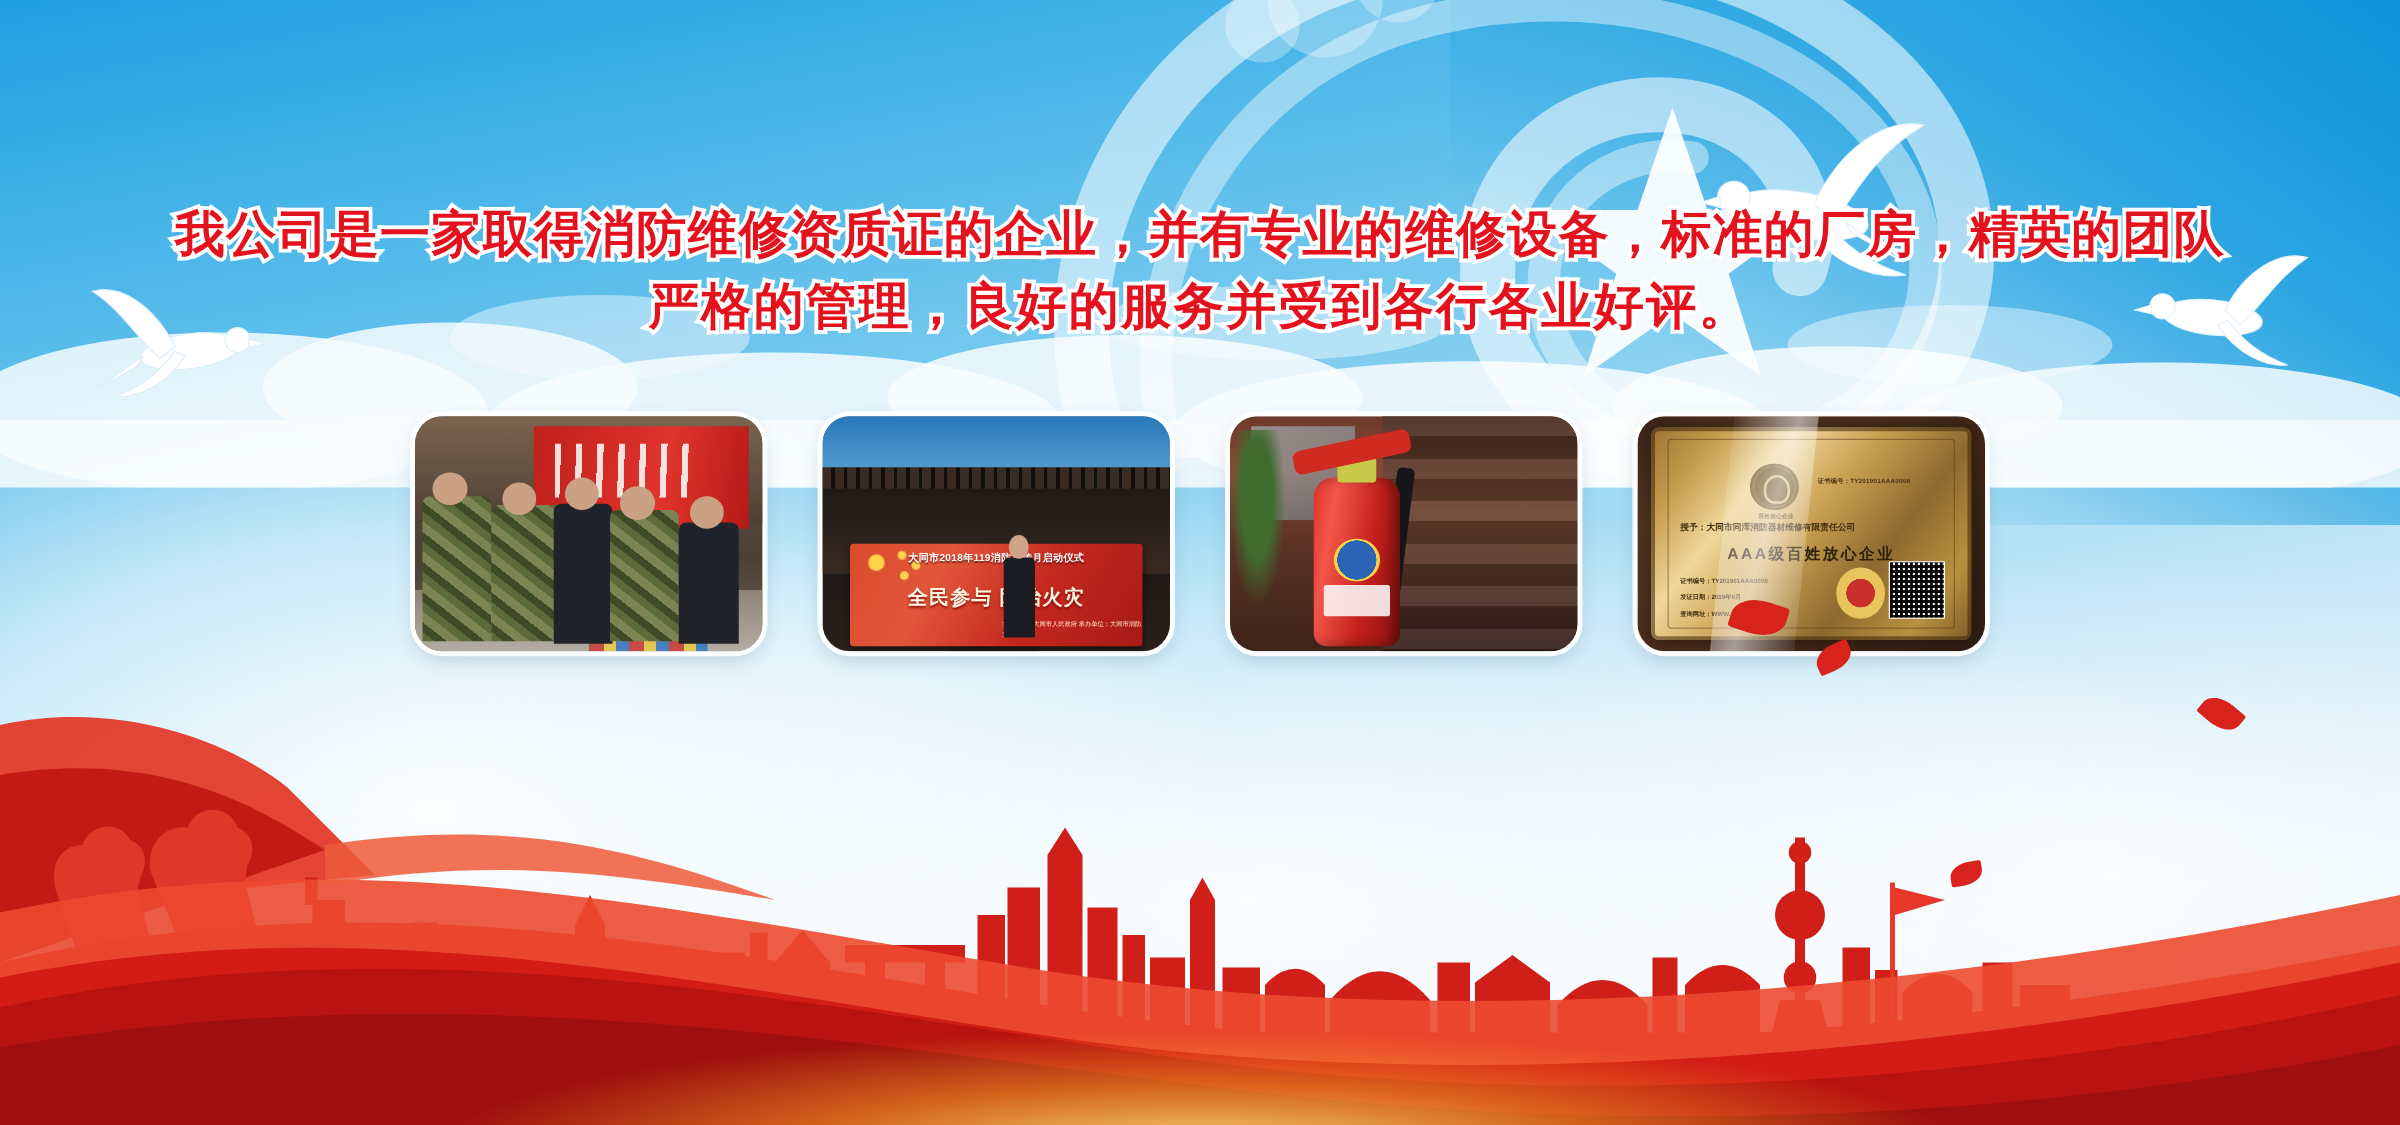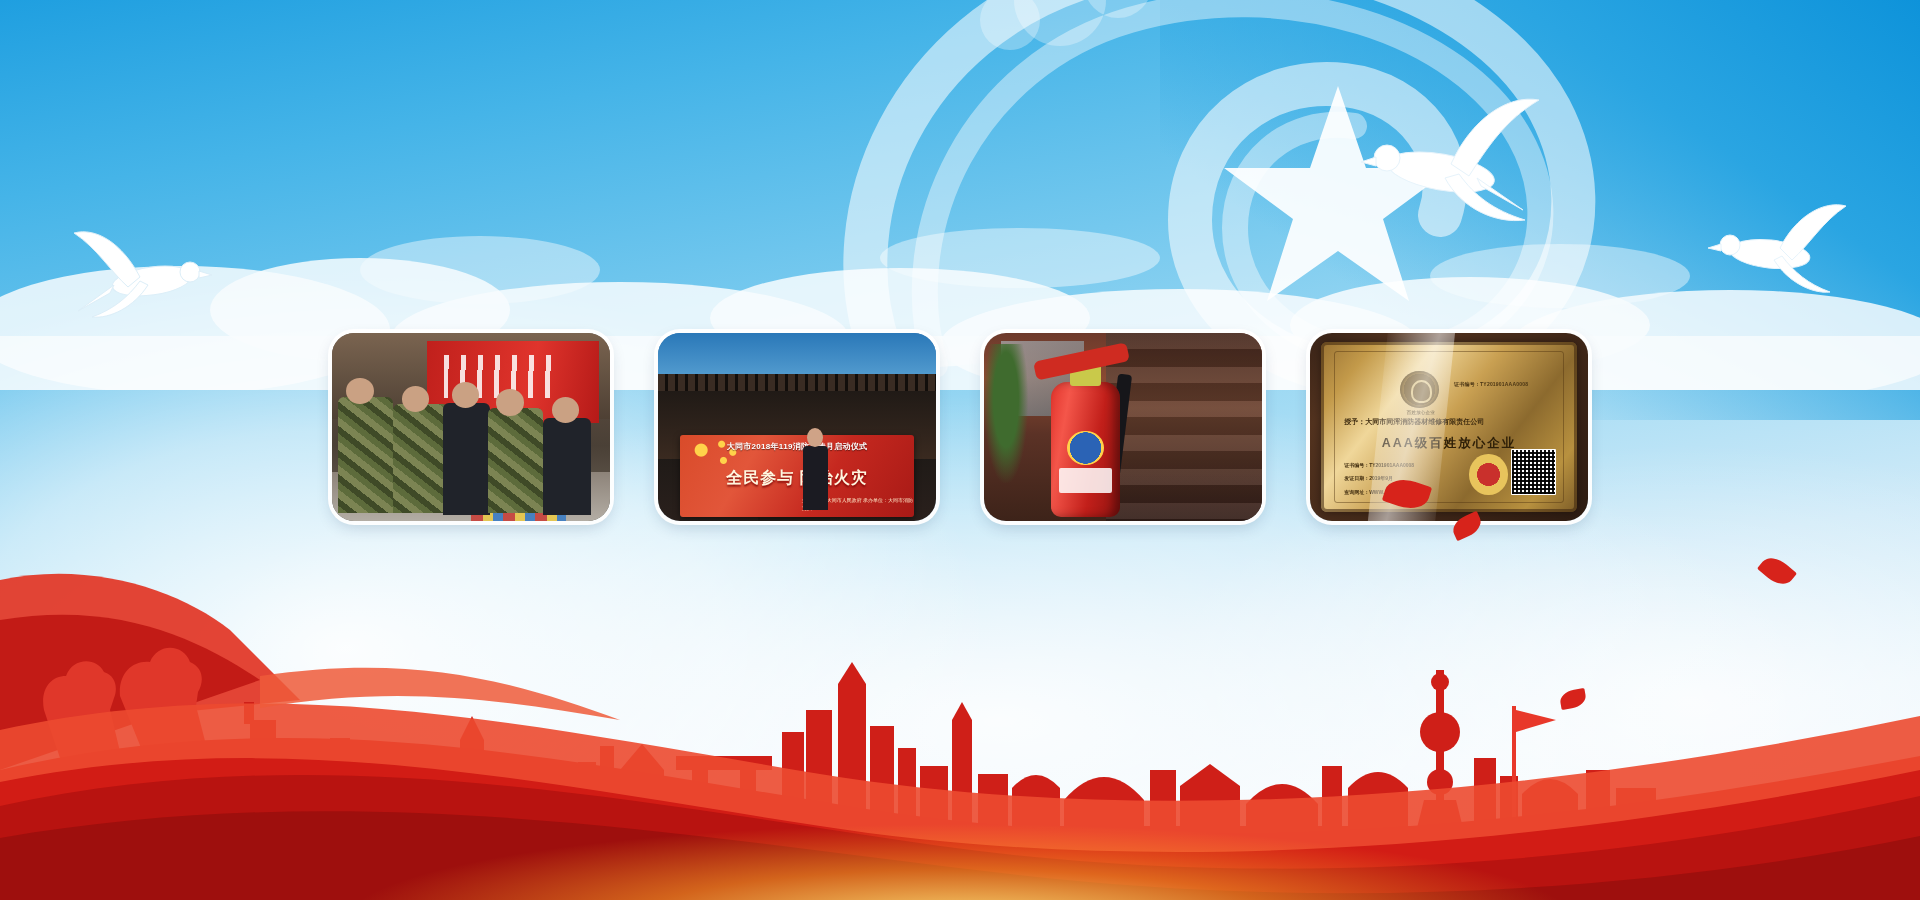--- a/index.html
+++ b/index.html
@@ -228,20 +228,22 @@
         <ellipse cx="70" cy="64" rx="40" ry="14" transform="rotate(6 70 64)"></ellipse>
         <circle cx="30" cy="55" r="10"></circle>
         <polygon points="21,54 8,58 21,61"></polygon>
         <path d="M80,58 C96,26 124,10 146,16 C122,32 110,54 92,70 Z"></path>
         <path d="M74,70 C88,92 112,104 130,102 C108,94 94,82 82,66 Z"></path>
       </g>
     </svg>
   </div>
 
   <div class="headline">
+    <span class="hl-line l1">我公司是一家取得消防维修资质证的企业，并有专业的维修设备，标准的厂房，精英的团队</span>
+    <span class="hl-line l2">严格的管理，良好的服务并受到各行各业好评。</span>
   </div>
 
   <div class="photos">
 
     <div class="photo">
       <div class="inner p1">
         <div class="wall"></div>
         <div class="banner"></div>
         <div class="ground"></div>
         <div class="boxes"></div>

